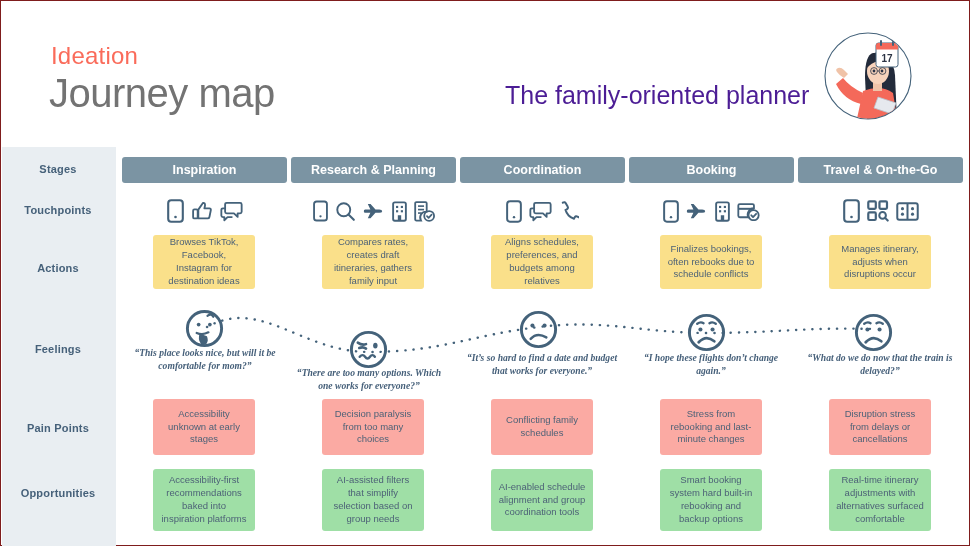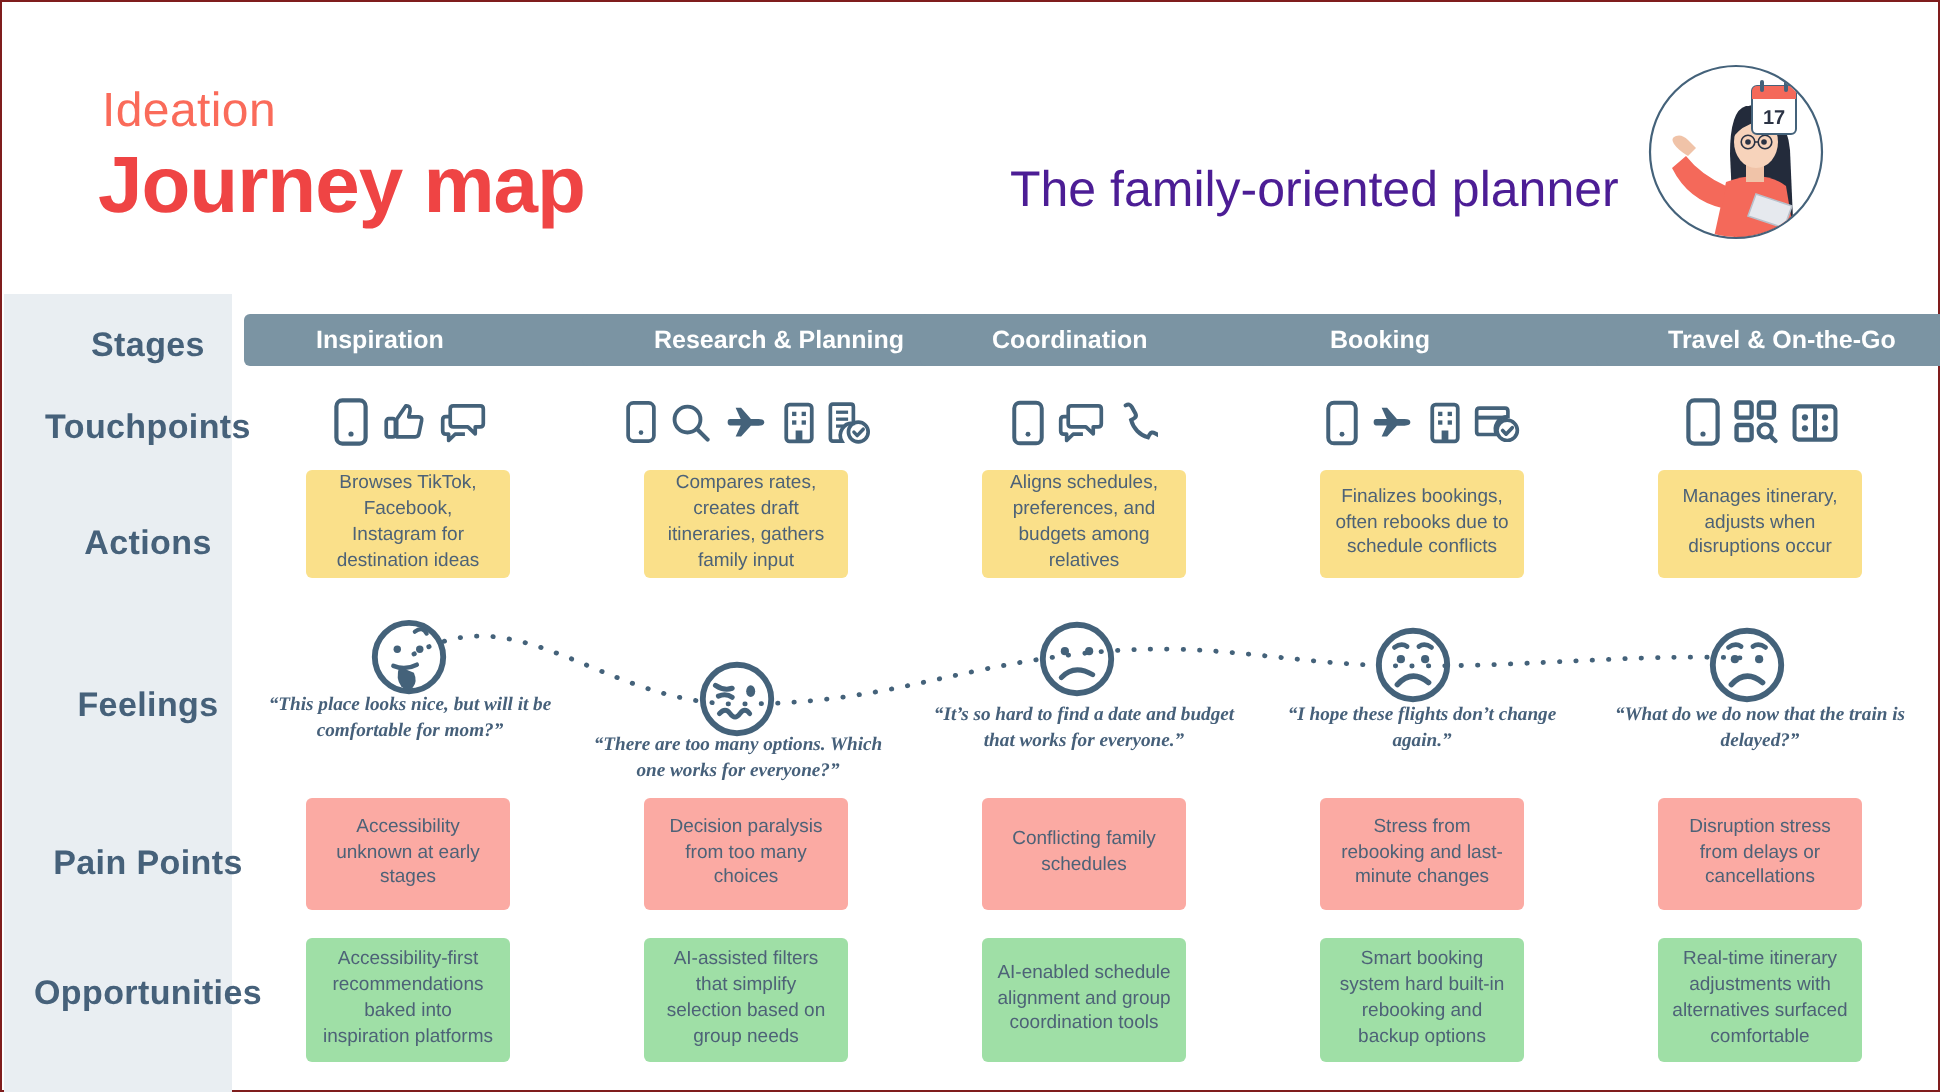--- a/index.html
+++ b/index.html
@@ -9,33 +9,33 @@
     font-family:"Liberation Sans", sans-serif;
     color:#44627a;
   }
   #slide{position:relative;width:970px;height:546px;background:#ffffff;
          box-sizing:border-box;border:1px solid #7f1d1d;}
 
   
   #header{position:absolute;left:0;top:0;width:968px;height:146px;background:#ffffff;}
   #eyebrow{position:absolute;left:50px;top:41px;font-size:24px;color:#fa6b5a;
            letter-spacing:.2px;font-weight:400;}
-  #title{position:absolute;left:48px;top:70px;font-size:40px;font-weight:bold;
-         color:#ef4444;letter-spacing:-.5px;}
+  #title{position:absolute;left:48px;top:70px;font-size:40px;font-weight:normal;
+         color:#737373;letter-spacing:-.5px;}
   #subtitle{position:absolute;left:504px;top:80px;font-size:25px;color:#4c1d95;font-weight:400;}
   #avatar{position:absolute;left:822px;top:30px;width:90px;height:90px;}
 
   
   #grid{position:absolute;left:0;top:146px;width:968px;height:399px;}
   .sidebar{position:absolute;left:1px;top:0;width:114px;height:399px;background:#e9eef2;}
   .rowlabel{position:absolute;left:0;width:114px;text-align:center;
-            font-size:17px;font-weight:bold;color:#46617a;letter-spacing:.2px;margin-left:16px;}
+            font-size:11px;font-weight:bold;color:#46617a;letter-spacing:.2px;}
 
   .colhdr{position:absolute;top:10px;height:26px;background:#7b94a3;border-radius:3px;
-          color:#ffffff;font-size:12.5px;font-weight:bold;line-height:26px;text-align:left;padding-left:36px;}
+          color:#ffffff;font-size:12.5px;font-weight:bold;line-height:26px;text-align:center;}
 
   .tpcell{position:absolute;top:48px;height:32px;display:flex;align-items:center;
           justify-content:center;gap:7px;}
   .tpcell svg{display:block;}
 
   .card{position:absolute;border-radius:3px;display:flex;align-items:center;
         justify-content:center;text-align:center;font-size:9.5px;line-height:1.35;
         color:#4d6277;padding:5px 7px;box-sizing:border-box;}
   .card.yellow{background:#fae08a;}
   .card.pink{background:#fbaaa3;}

